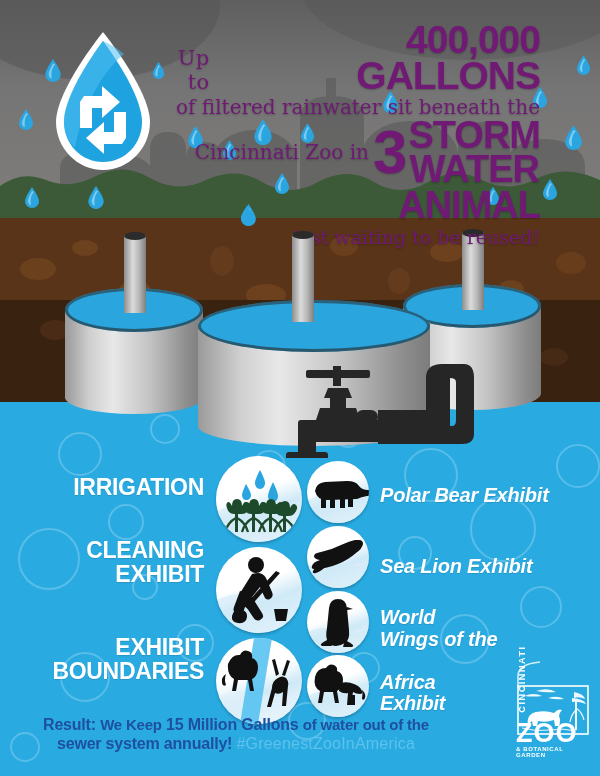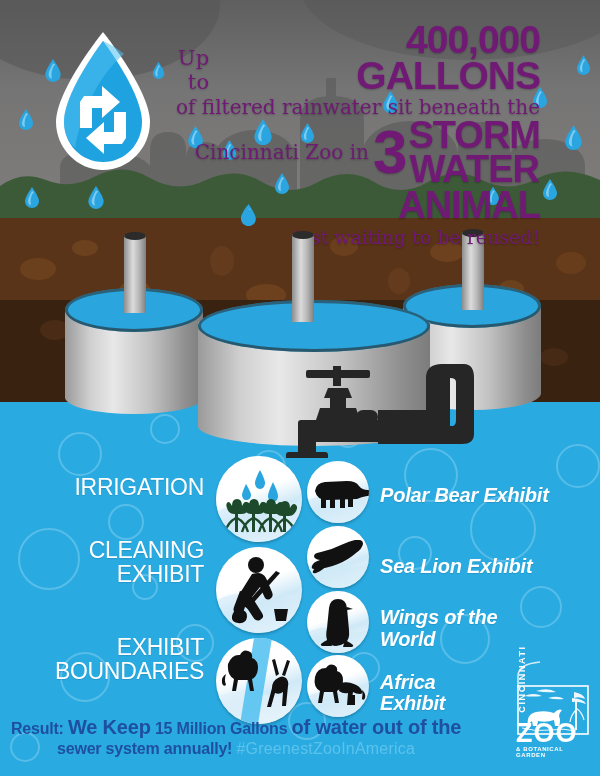--- a/index.html
+++ b/index.html
@@ -63,39 +63,39 @@
   .hdr .l4{font-family:"DejaVu Serif",serif;font-size:19px;margin-top:3px;}
 
   
   .drop{position:absolute;}
 
   
   .logodrop{position:absolute;left:42px;top:28px;width:122px;height:150px;}
 
   
   .left-col{position:absolute;left:26px;top:452px;width:178px;text-align:right;}
-  .lrow{color:#fff;font-weight:normal;font-size:23px;line-height:1.02;letter-spacing:-.3px;
+  .lrow{color:#fff;font-weight:bold;font-size:23px;line-height:1.02;letter-spacing:-.3px;
         text-shadow:0 1px 1px rgba(0,0,0,.12);}
   .lrow.r1{margin-top:24px;}
   .lrow.r2{margin-top:40px;}
   .lrow.r3{margin-top:50px;}
   .right-col{position:absolute;left:380px;top:459px;width:205px;}
   .rrow{color:#fff;font-weight:bold;font-style:italic;font-size:20px;line-height:1.06;
         letter-spacing:-.2px;text-shadow:0 1px 1px rgba(0,0,0,.12);}
 
   .circ{position:absolute;border-radius:50%;
         background:linear-gradient(160deg,#ffffff 0%,#ffffff 42%,#cfe9f7 62%,#ffffff 100%);
         box-shadow:0 2px 3px rgba(0,0,0,.22);overflow:hidden;}
   .circ svg{display:block;}
 
   
   .footer{position:absolute;left:0;top:716px;width:472px;text-align:center;line-height:1.18;}
   .footer .fl{color:#1e4fa0;font-weight:bold;font-size:16px;letter-spacing:-.2px;}
   .footer .big2{font-size:16px;}
-  .footer .sm{font-size:20px;margin-top:12px;}
+  .footer .sm{font-size:15px;margin-top:12px;}
   .hash{color:#5cc2ec;font-weight:normal;font-size:16px;letter-spacing:.2px;}
 
   
   .zoologo{position:absolute;left:492px;top:660px;width:100px;height:104px;}
   .zoologo .vert{position:absolute;left:-6px;top:14px;width:72px;
      transform:rotate(-90deg);transform-origin:center;
      color:#fff;font-size:9px;font-weight:bold;letter-spacing:1.6px;text-align:center;}
   .zoologo .zoo{position:absolute;left:24px;top:58px;color:#fff;font-size:27px;
      font-weight:bold;letter-spacing:1px;}
   .zoologo .bg{position:absolute;left:24px;top:86px;color:#fff;font-size:6px;
@@ -445,22 +445,22 @@
         <path d="M55 35 q4 3 3 8 q-1 3-3 1 q1-5 0-9 Z"></path>
         <rect x="44" y="40" width="4" height="10"></rect>
       </g>
     </svg>
   </div>
 
   <div class="right-col">
     <div class="rrow" style="margin-top:26px;">Polar Bear Exhibit</div>
     <div class="rrow" style="margin-top:50px;">Sea Lion Exhibit</div>
     <div class="rrow" style="margin-top:30px;">
+      <div>World</div>
       <div>Wings of the</div>
-      <div>World</div>
     </div>
     <div class="rrow" style="margin-top:22px;">
       <div>Africa</div>
       <div>Exhibit</div>
     </div>
   </div>
 
   <div class="footer">
     <div class="fl">
       <span class="big2">Result:</span>

